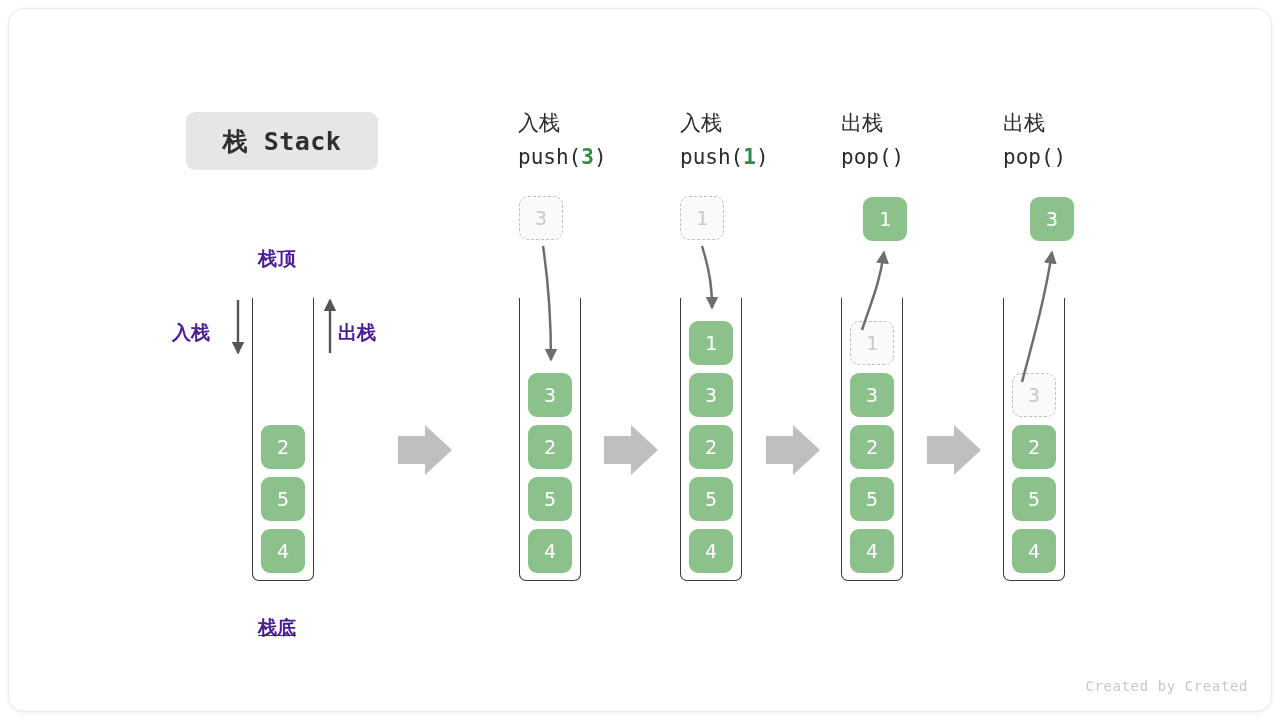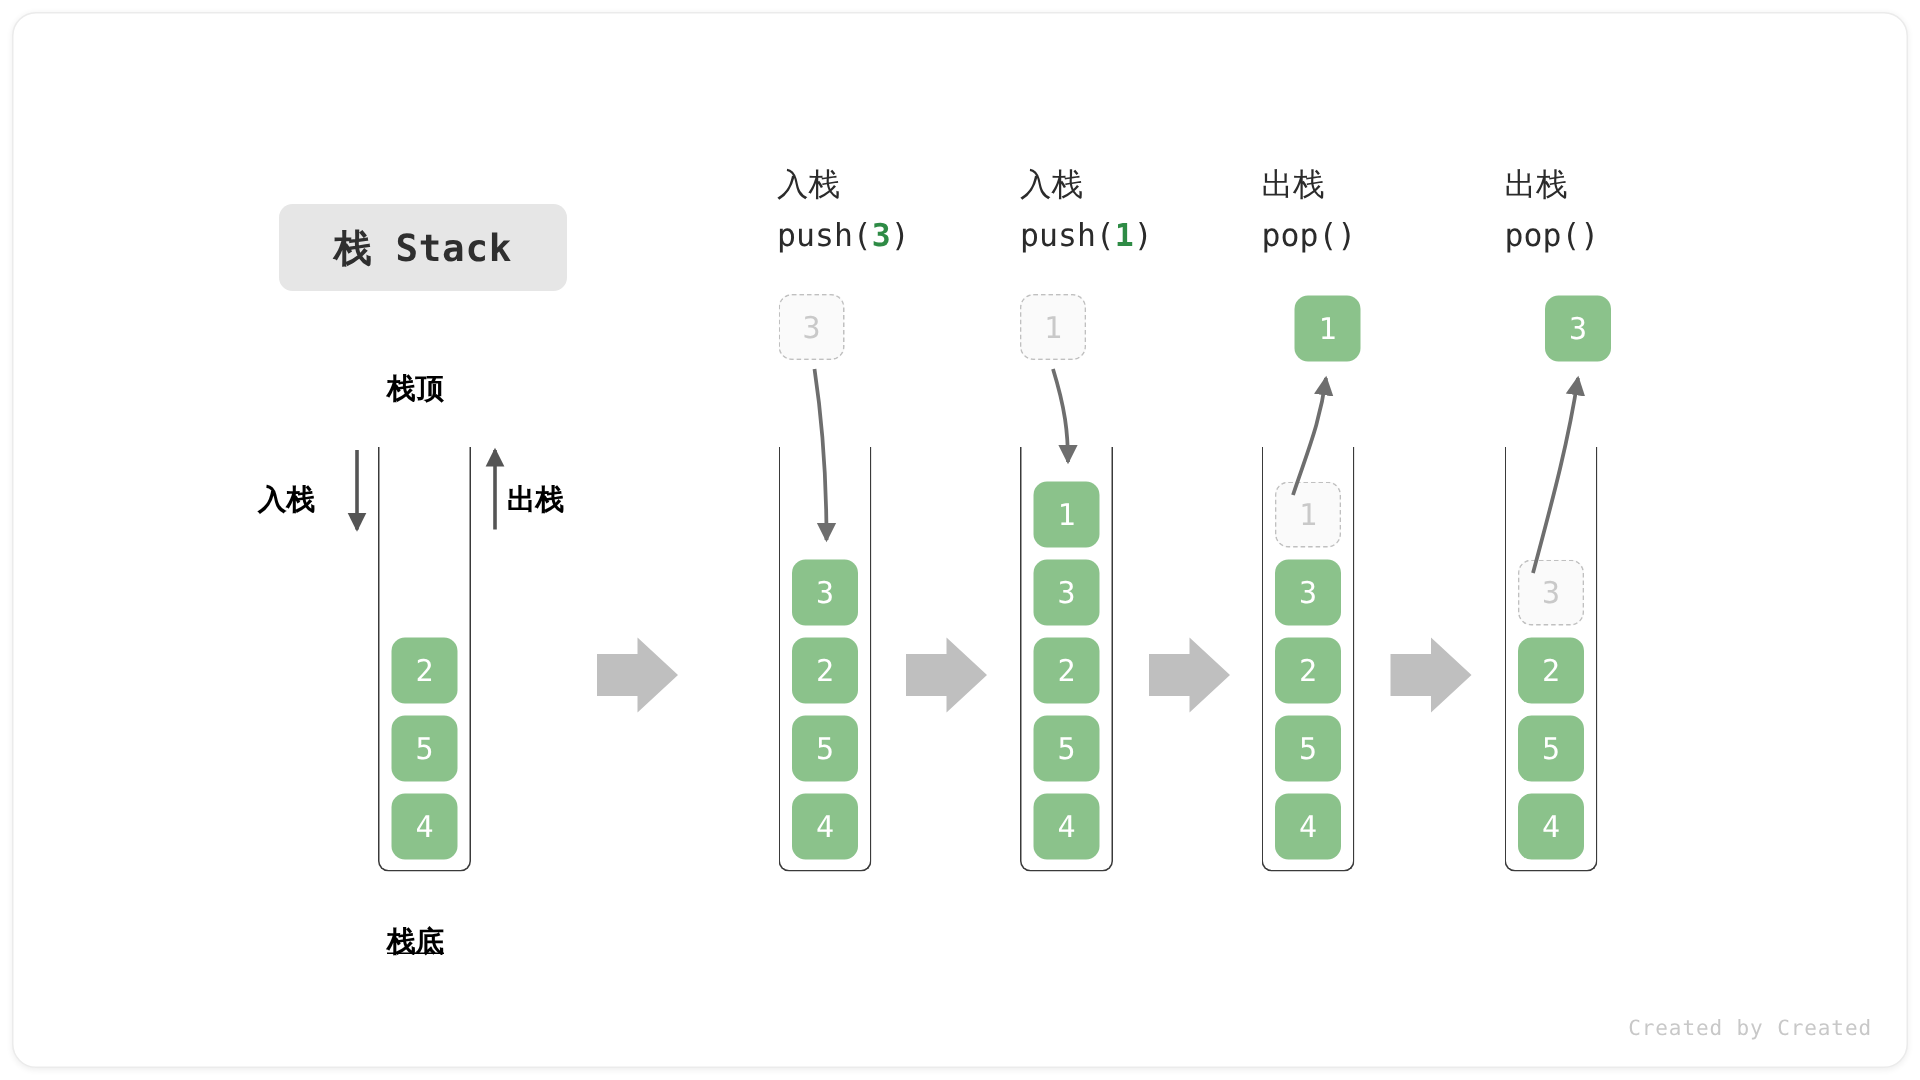--- a/index.html
+++ b/index.html
@@ -32,30 +32,29 @@
     left: 186px; top: 112px;
     width: 192px; height: 58px;
     background: #e6e6e6;
     border-radius: 9px;
     display: flex; align-items: center; justify-content: center;
     font-family: "DejaVu Sans Mono", "Liberation Mono", monospace;
     font-size: 25px;
     font-weight: 700;
     color: #2f2f2f;
     letter-spacing: 0.5px;
-    margin-top: 24px;
   }
 
   
   .cn-label {
     position: absolute;
     font-family: "DejaVu Sans", sans-serif;
     font-weight: 700;
     font-size: 19px;
-    color: #000000;
+    color: #4c1d95;
     white-space: nowrap;
   }
 
   .op-label {
     position: absolute;
     font-family: "DejaVu Sans Mono", "Liberation Mono", monospace;
     font-size: 21px;
     color: #2b2b2b;
     white-space: nowrap;
     line-height: 34px;

